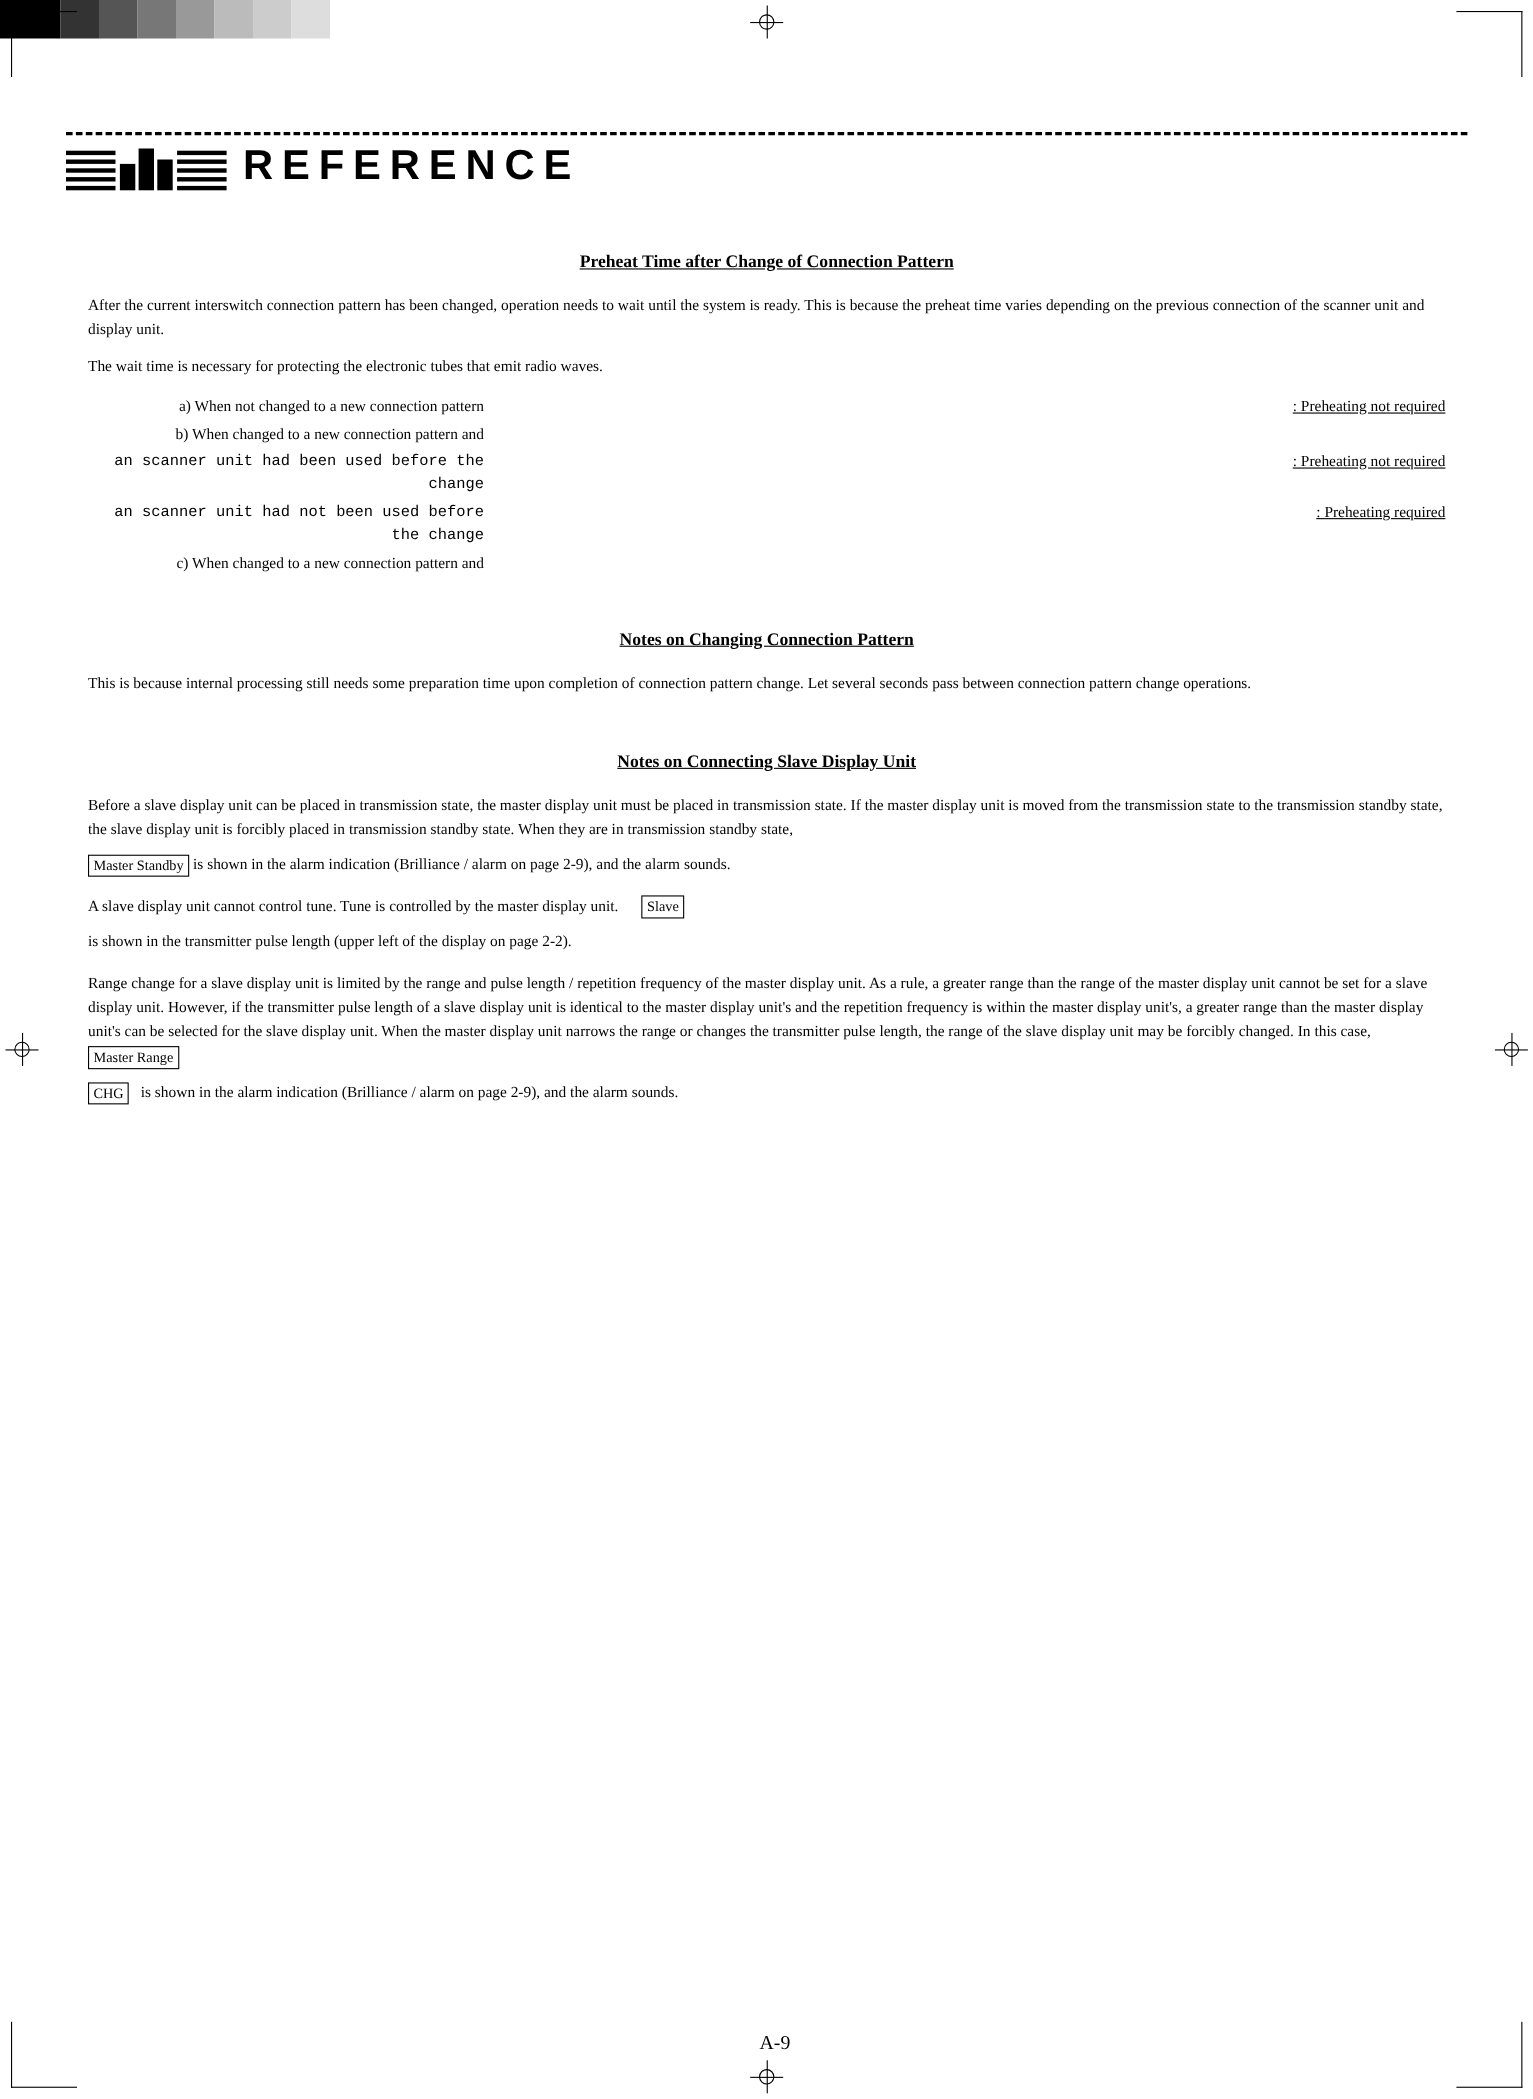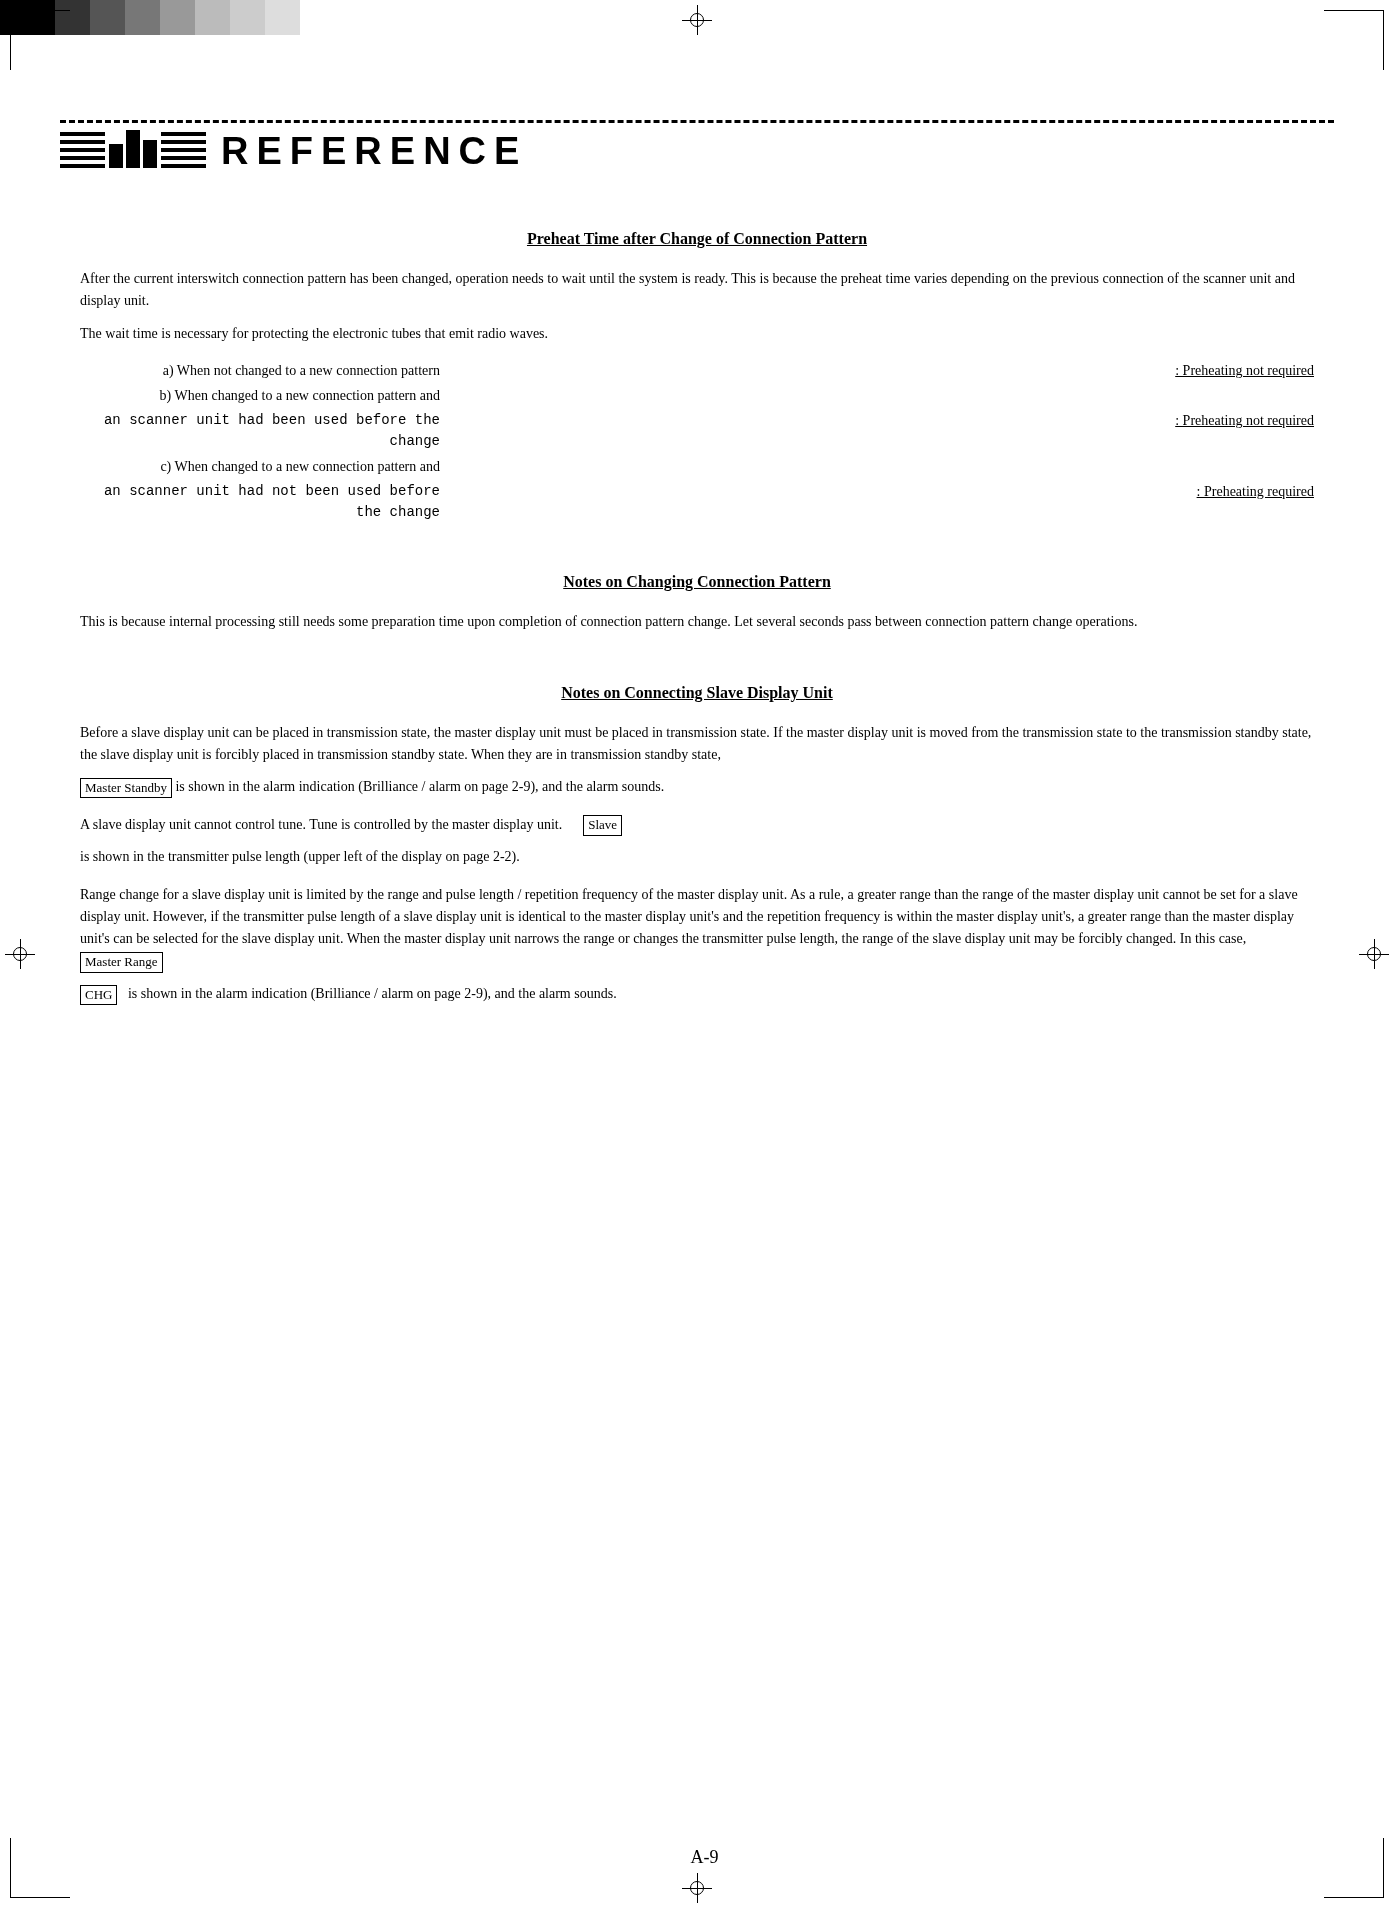--- a/index.html
+++ b/index.html
@@ -116,21 +116,21 @@
       border-top: 3px dashed #000;
     }
 
     
     .header-area {
       position: absolute;
       top: 130px;
       left: 60px;
       right: 60px;
       display: flex;
-      align-items: flex-start;
+      align-items: flex-end;
     }
 
     .header-icon {
       display: flex;
       align-items: flex-end;
       margin-right: 15px;
     }
 
     .icon-lines-left {
       display: flex;
@@ -332,26 +332,26 @@
           </div>
           <div class="list-row">
             <div class="list-label">b) When changed to a new connection pattern and</div>
             <div class="list-value"></div>
           </div>
           <div class="list-row">
             <div class="list-label-indent">an scanner unit had been used before the change</div>
             <div class="list-value">: Preheating not required</div>
           </div>
           <div class="list-row">
+            <div class="list-label-indent">an scanner unit had not been used before the change</div>
+            <div class="list-value">: Preheating required</div>
+          </div>
+          <div class="list-row">
             <div class="list-label">c) When changed to a new connection pattern and</div>
             <div class="list-value"></div>
-          </div>
-          <div class="list-row">
-            <div class="list-label-indent">an scanner unit had not been used before the change</div>
-            <div class="list-value">: Preheating required</div>
           </div>
         </div>
       </div>
     </div>
 
     <div class="section">
       <div class="section-title">
         <span>Notes on Changing Connection Pattern</span>
       </div>
       <div class="section-body">

